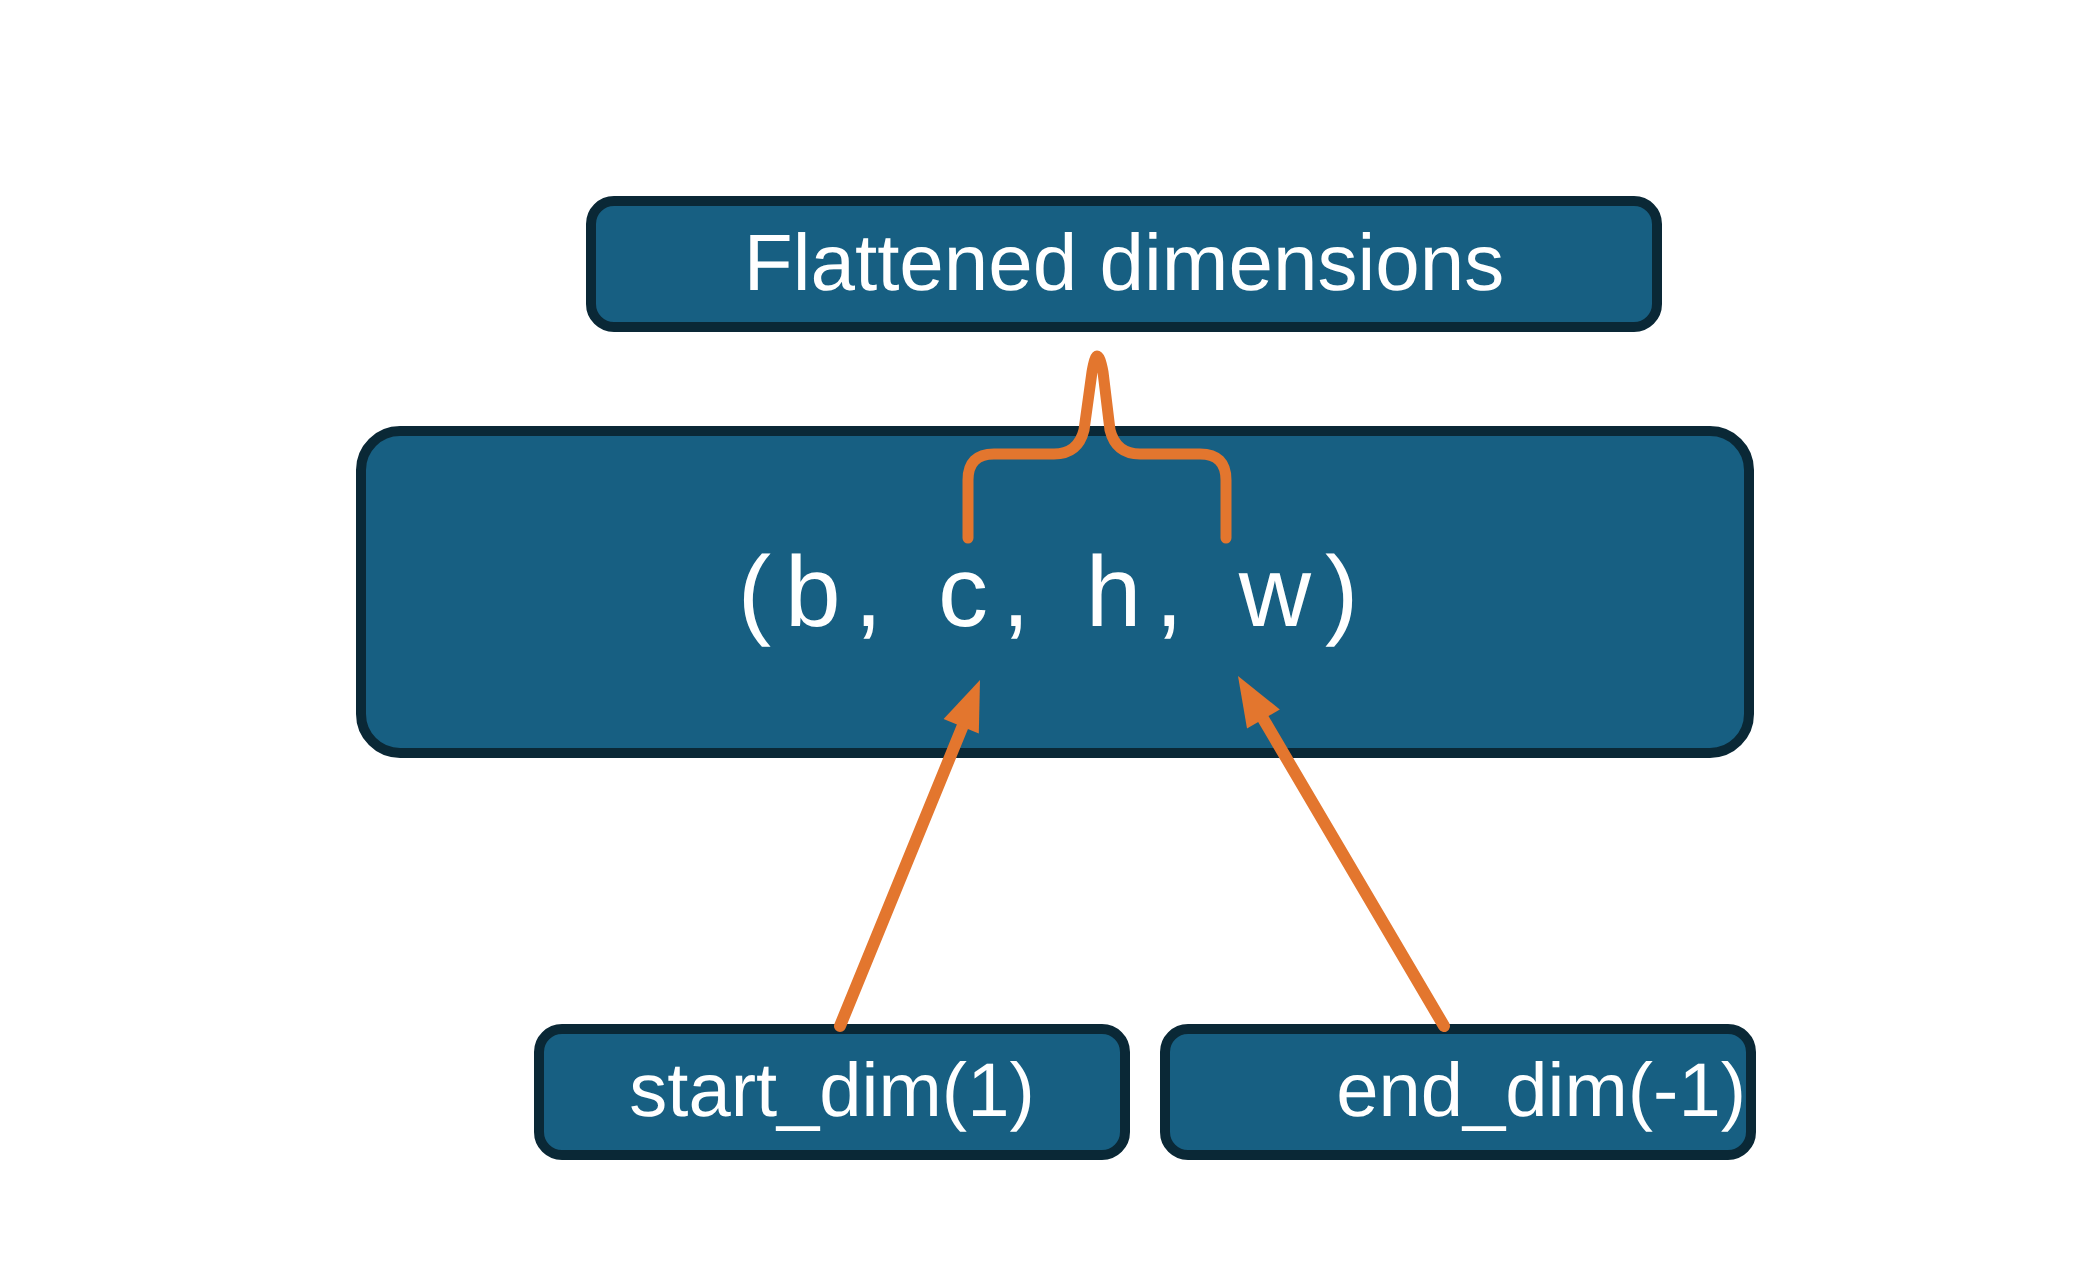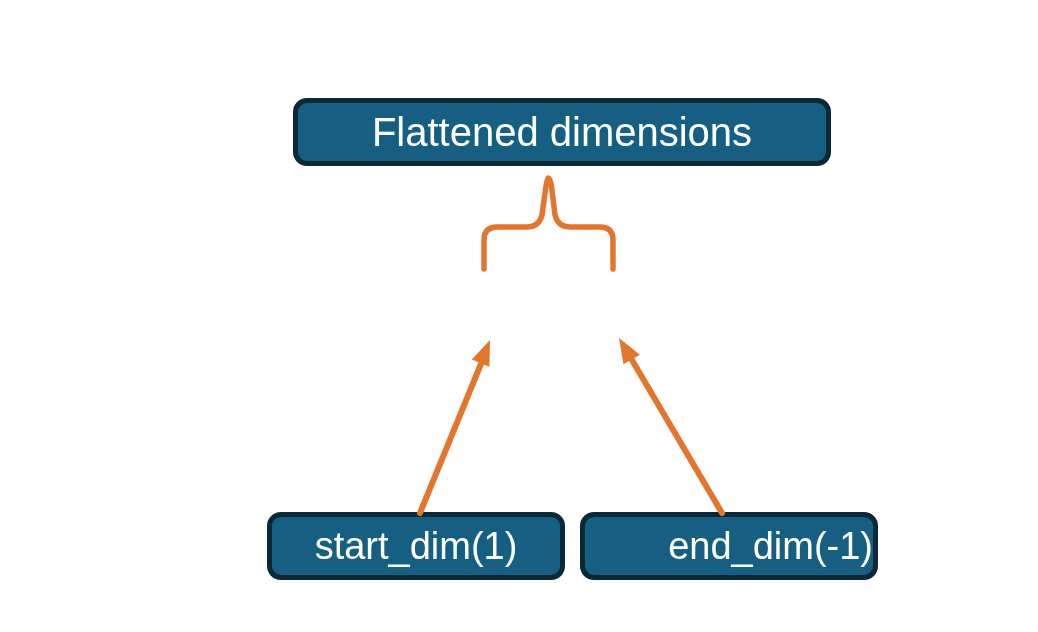--- a/index.html
+++ b/index.html
@@ -68,20 +68,23 @@
 </style>
 </head>
 <body>
 
 <div class="canvas">
 
   <div class="node node--title">
     <span>Flattened dimensions</span>
   </div>
 
+  <div class="node node--shape">
+    <span>(b, c, h, w)</span>
+  </div>
 
   <div class="node node--param node--start">
     <span>start_dim(1)</span>
   </div>
 
   <div class="node node--param node--end">
     <span>end_dim(-1)</span>
   </div>
 
   <svg class="overlay" viewBox="0 0 1038 632" xmlns="http://www.w3.org/2000/svg">

